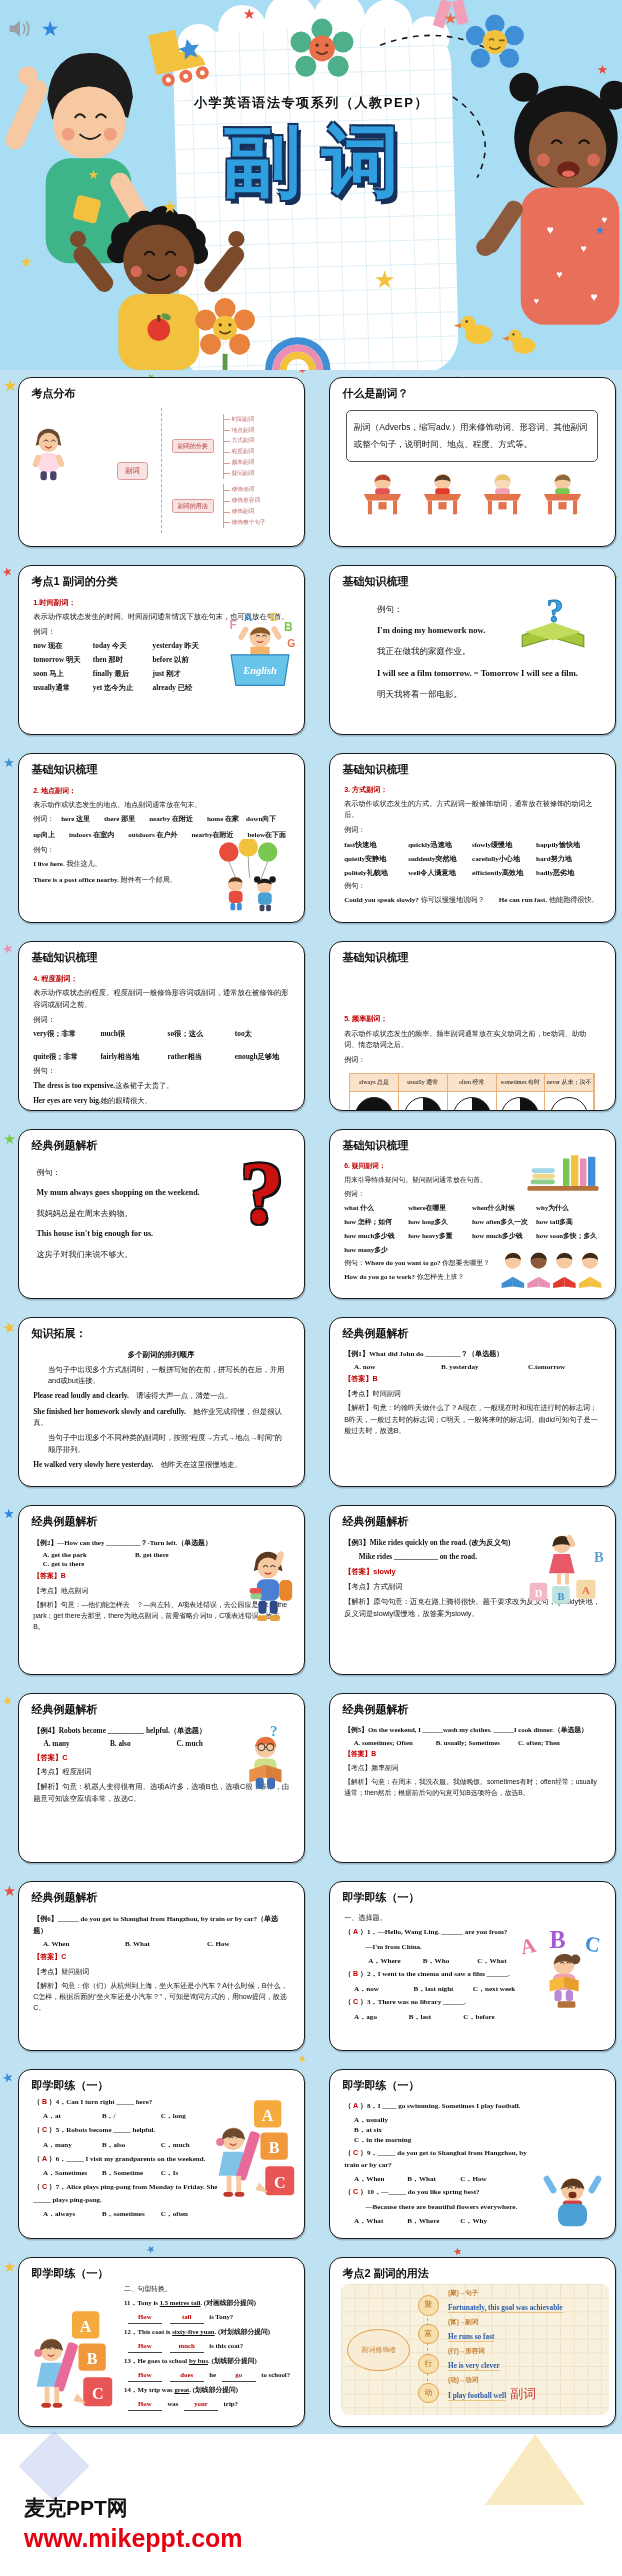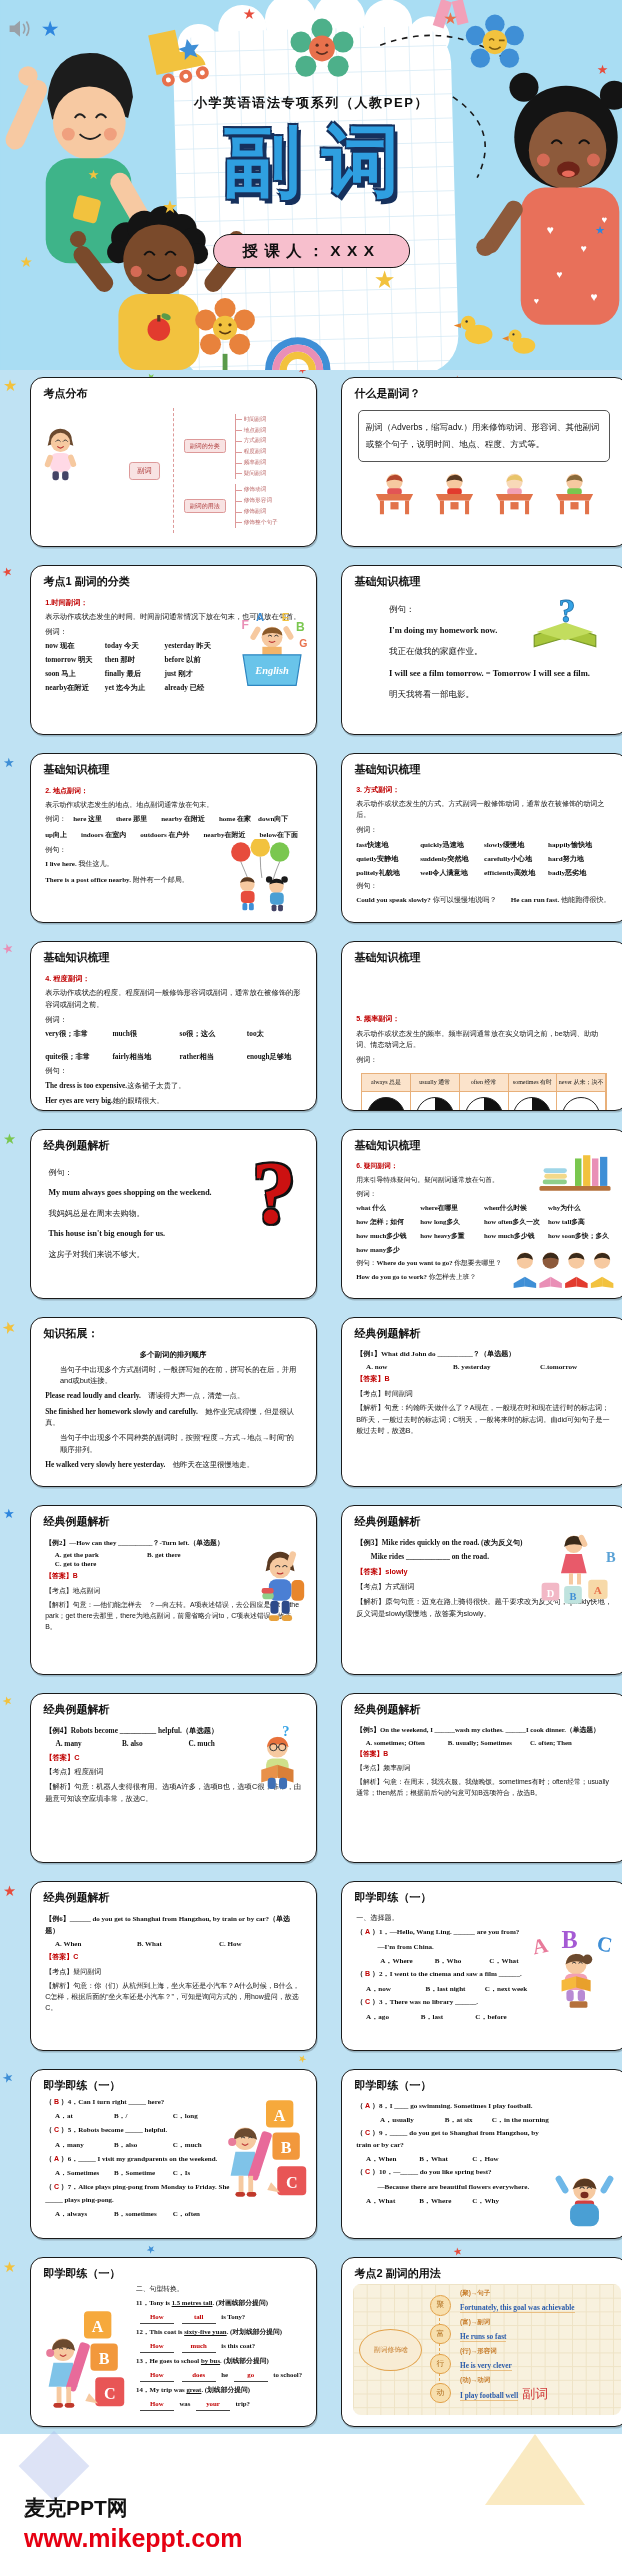--- a/index.html
+++ b/index.html
@@ -9,21 +9,21 @@
   
   .cover{position:absolute;top:0;left:0;width:623px;height:370px;background:#a9ddf3;overflow:hidden;}
   .cover-art{position:absolute;inset:0;}
   .audio{position:absolute;top:19.4px;left:8px;z-index:5;}
   .series{position:absolute;top:94px;width:100%;text-align:center;font-size:13px;font-weight:bold;letter-spacing:1.6px;color:#101010;z-index:4;}
   .title{position:absolute;top:110px;width:100%;text-align:center;margin:0;font-size:78px;font-weight:900;color:#2f9fe0;letter-spacing:21px;text-indent:21px;z-index:4;
          text-shadow:4px 4.9px 0 #16305c,-1.6px -1.6px 0 #16305c,1.6px -1.6px 0 #16305c,-1.6px 1.6px 0 #16305c,1.6px 1.6px 0 #16305c;}
   .pill{position:absolute;top:234px;left:50%;transform:translateX(-50%);background:#f7bfcd;border:1.6px solid #1a1a1a;border-radius:808px;
         padding:5.7px 29px;font-size:15.4px;font-weight:bold;letter-spacing:6.5px;color:#101010;z-index:4;white-space:nowrap;}
   
-  .slides{position:absolute;top:370px;left:16px;width:596px;display:grid;grid-template-columns:311px 311px;grid-auto-rows:188px;}
+  .slides{position:absolute;top:370px;left:4px;width:596px;display:grid;grid-template-columns:311px 311px;grid-auto-rows:188px;}
   .cell{position:relative;}
   .card{position:relative;background:#fff;border:1.6px solid #1a1a1a;border-radius:13px;margin:6.5px 10.5px 8px 13.7px;height:170px;
         padding:6.5px 11.3px;box-sizing:border-box;overflow:hidden;box-shadow:0.8px 1.6px 0 rgba(0,0,0,.2);}
   .s-title{font-size:11px;font-weight:bold;color:#111;margin:1.6px 0 3.2px 1.6px;}
   .content{position:relative;font-size:7.3px;color:#111;padding:1.6px 3.2px;height:calc(100% - 21px);}
   .ln{margin:3.2px 0;line-height:1.6;}
   .roomy .ln{margin:7.7px 0;line-height:1.6;}
   .en{font-family:"Liberation Serif","DejaVu Serif",serif;font-weight:bold;}
   .rd{color:#c00000;font-weight:bold;}
   .ul{text-decoration:underline;}
@@ -262,21 +262,20 @@
       </svg>
     </div>
     <div class="audio">
       <svg width="24" height="19.4" viewBox="0 0 30 24">
           <path d="M2 8 h6 l7 -6 v20 l-7 -6 h-6 z" fill="#9aa0a6"></path>
           <path d="M19 6 q4 6 0 12 M23 3 q6 9 0 18" stroke="#9aa0a6" stroke-width="2" fill="none"></path>
         </svg>
     </div>
     <div class="series">小学英语语法专项系列（人教PEP）</div>
     <h1 class="title">副词</h1>
-    <div class="pill"><span>授课人：XXX</span></div>
   </header>
 
   <main id="slides" class="slides">
       <div class="cell">
         <div class="card">
           <div class="s-title">考点分布</div>
           <div class="mm">
             <div class="mm-center">副词</div>
             <div class="mm-branches">
               <div class="mm-branch">
@@ -370,21 +369,21 @@
             <div class="wgrid" style="grid-template-columns: repeat(3, 1fr); width: 70%;">
               <span class="en">now 现在</span>
               <span class="en">today 今天</span>
               <span class="en">yesterday 昨天</span>
               <span class="en">tomorrow 明天</span>
               <span class="en">then 那时</span>
               <span class="en">before 以前</span>
               <span class="en">soon 马上</span>
               <span class="en">finally 最后</span>
               <span class="en">just 刚才</span>
-              <span class="en">nearby在附近</span>
+              <span class="en">usually通常</span>
               <span class="en">yet 迄今为止</span>
               <span class="en">already 已经</span>
             </div>
           </div>
           <div class="ill" style="right: 6.5px; top: 45px;"><svg width="74" height="78" viewBox="0 0 92 96">
               <text x="8" y="22" font-size="15" font-weight="bold" fill="#e98fb6">F</text>
               <text x="26" y="12" font-size="14" font-weight="bold" fill="#3f8fd6">A</text>
               <text x="58" y="12" font-size="14" font-weight="bold" fill="#f2c23e">E</text>
               <text x="76" y="24" font-size="15" font-weight="bold" fill="#7ac74f">B</text>
               <text x="80" y="44" font-size="13" font-weight="bold" fill="#e8714c">G</text>
@@ -848,21 +847,21 @@
               <rect x="14" y="118" width="12" height="6" rx="3" fill="#c0392b"></rect>
               <rect x="28" y="118" width="12" height="6" rx="3" fill="#c0392b"></rect>
             </svg></div>
         </div>
       </div>
       <div class="cell">
         <div class="card">
           <div class="s-title">即学即练（一）</div>
           <div class="content" style="font-size: 7.1px; padding: 1.6px 74px 0px 3.2px;">
             <div class="ln "><span class="en">（ </span><span class="rd">A</span><span class="en"> ）8．I ____ go swimming. Sometimes I play football.</span></div>
-            <div class="opts" style="grid-template-columns: repeat(3, 1fr); width: 100%; text-align: center;">
+            <div class="opts" style="grid-template-columns: repeat(1, 1fr); width: 100%;">
               <span class="en">A．usually</span>
               <span class="en">B．at six</span>
               <span class="en">C．in the morning</span>
             </div>
             <div class="ln "><span class="en">（ </span><span class="rd">C</span><span class="en"> ）9．_____ do you get to Shanghai from Hangzhou, by train or by car?</span></div>
             <div class="opts" style="grid-template-columns: repeat(3, 1fr); width: 86%;">
               <span class="en">A．When</span>
               <span class="en">B．What</span>
               <span class="en">C．How</span>
             </div>

